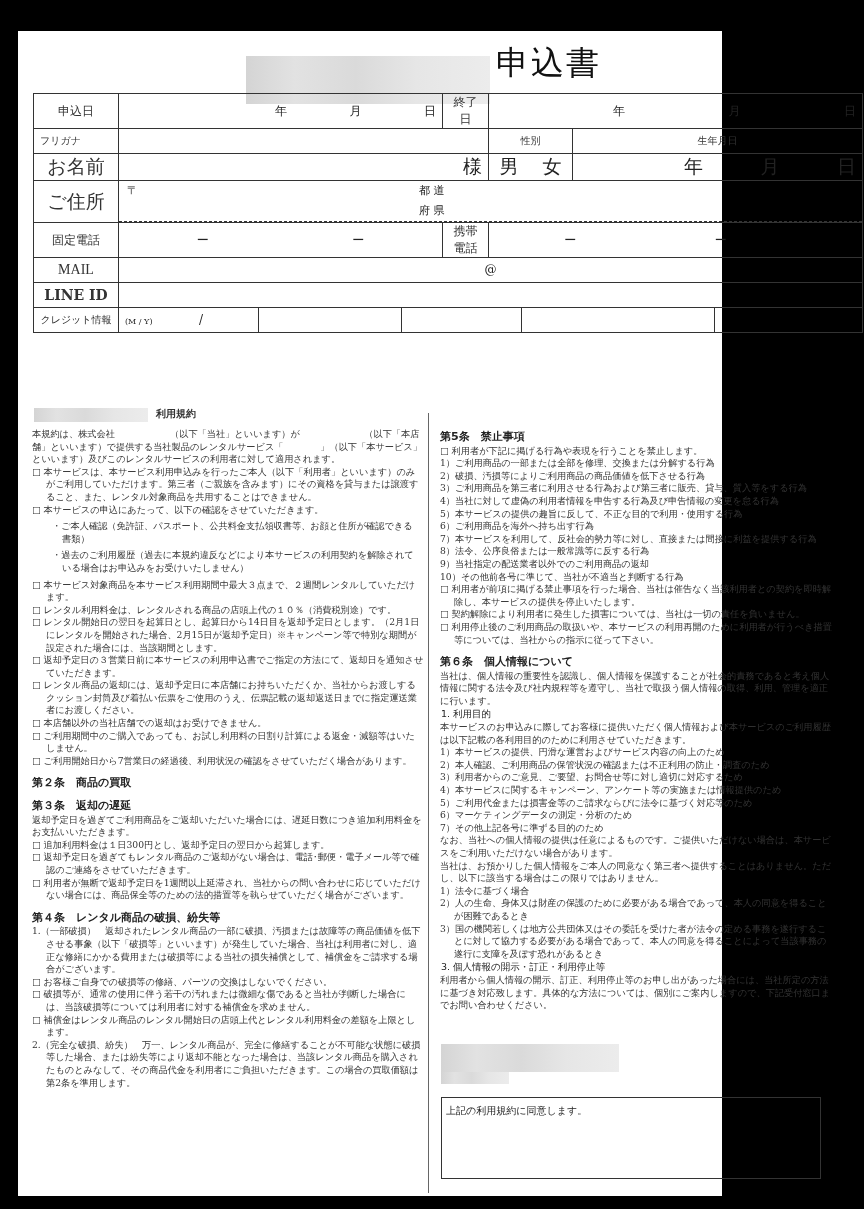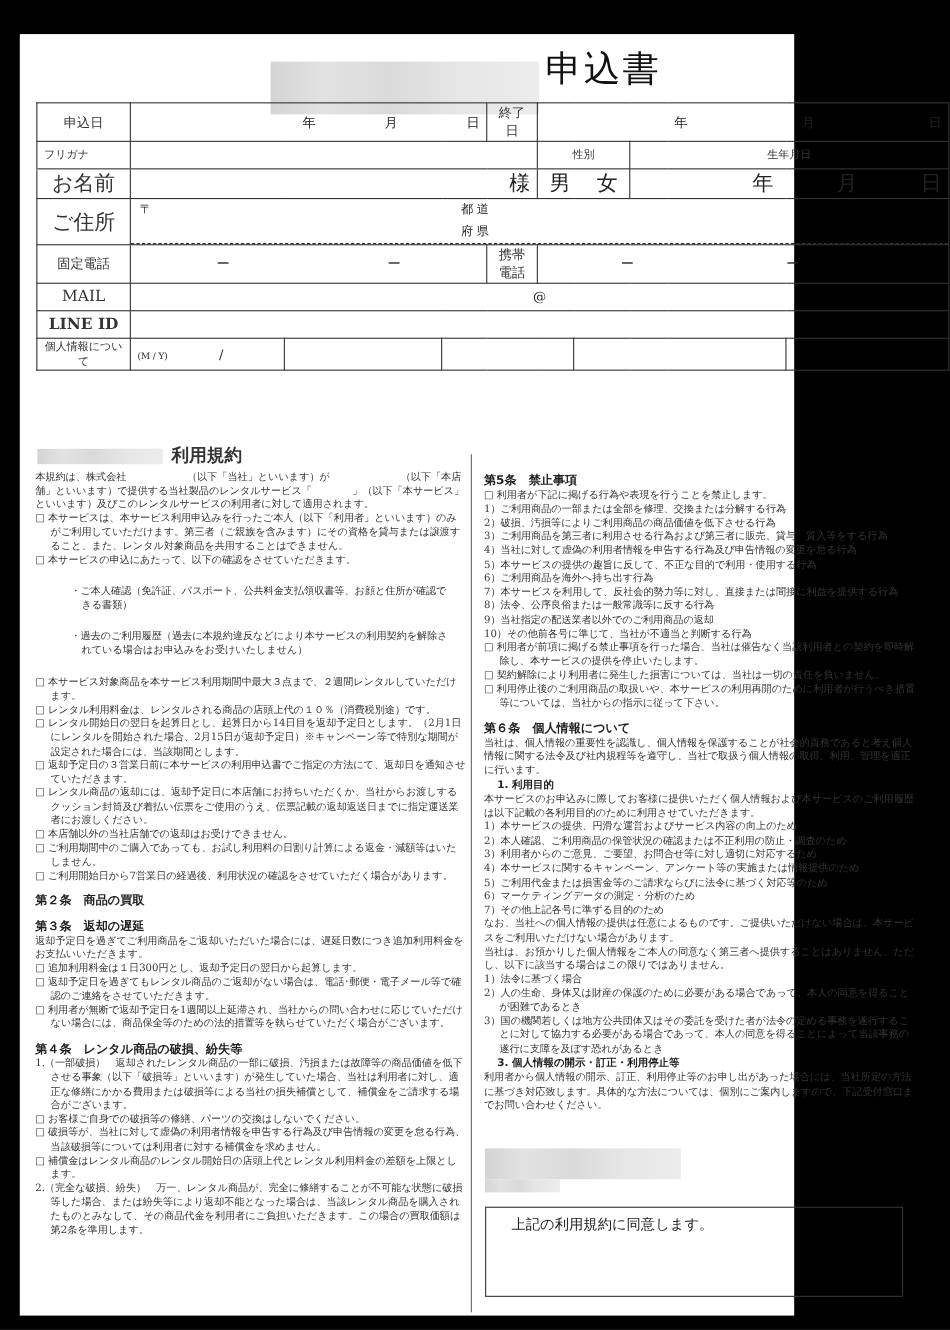--- a/index.html
+++ b/index.html
@@ -20,27 +20,27 @@
   .addr td { height:80px; }
   .phone td { height:32px; }
   .mail td, .line td { height:32px; }
   .credit td { height:30px; }
   .dash-bottom { border-bottom:1.5px dashed #333 !important; }
   .terms { position:absolute; top:377px; font-size:9.2px; line-height:12.6px; color:#333; }
   .terms.left { left:14px; width:392px; }
   .terms.right { left:422px; width:392px; }
   .col-divider { position:absolute; left:410px; top:382px; width:1px; height:780px; background:#666; }
   .h-terms { font-family:"DejaVu Sans","Liberation Sans",sans-serif; font-weight:bold; font-size:11px; margin:10px 0 1px; color:#222; }
-  .h-sub { font-family:"DejaVu Sans","Liberation Sans",sans-serif; font-weight:bold; font-size:9.5px; margin:1px 12px 0; color:#222; }
+  .h-sub { font-family:"DejaVu Sans","Liberation Sans",sans-serif; font-weight:normal; font-size:9.5px; margin:1px 1px 0; color:#222; }
   .p { margin:0; }
   .item { margin:0; padding-left:14px; text-indent:-14px; }
-  .sub { margin:16px; padding-left:26px; text-indent:-10px; }
+  .sub { margin:4px; padding-left:26px; text-indent:-10px; }
   .agree-box { position:absolute; left:423px; top:1066px; width:380px; height:82px; border:1.5px solid #333;
-               font-family:"DejaVu Sans","Liberation Sans",sans-serif; font-size:13px; padding:6px 23px; box-sizing:border-box; }
-  .terms-title { font-family:"DejaVu Sans","Liberation Sans",sans-serif; font-size:16px; font-weight:bold; }
+               font-family:"DejaVu Sans","Liberation Sans",sans-serif; font-size:10px; padding:6px 4px; box-sizing:border-box; }
+  .terms-title { font-family:"DejaVu Sans","Liberation Sans",sans-serif; font-size:10px; font-weight:bold; }
 </style>
 </head>
 <body>
 
 <div class="page">
 
   <div class="title-wrap">
     <div class="blur-block" style="left:228px;top:25px;width:244px;height:48px;"></div>
     <div class="title-text" style="top:10px;">申込書</div>
   </div>
@@ -126,33 +126,33 @@
       <td class="lbl">携帯電話</td>
       <td colspan="5">
         <div style="display:flex;justify-content:space-around;padding-right:60px;">
           <span>ー</span>
           <span>ー</span>
         </div>
       </td>
     </tr>
 
     <tr class="mail">
-      <td class="lbl" style="font-size:14px;">MAIL</td>
+      <td class="lbl" style="font-size:14px;font-family:Liberation Serif, serif;">MAIL</td>
       <td colspan="9" style="text-align:center;">
         <span>@</span>
       </td>
     </tr>
 
     <tr class="line">
       <td class="lbl" style="font-size:14px;font-weight:bold;">LINE ID</td>
       <td colspan="9"></td>
     </tr>
 
     <tr class="credit">
-      <td class="lbl" style="font-size:10px;padding:0 2px;">個人情報について</td>
+      <td class="lbl" style="font-size:10px;padding:0 2px;">クレジット情報</td>
       <td style="font-size:8px;">
         <span>(M / Y)</span>
         <span style="font-size:12px;margin-left:44px;">/</span>
       </td>
       <td></td>
       <td colspan="3"></td>
       <td colspan="3"></td>
       <td></td>
     </tr>
   </tbody>
@@ -184,21 +184,21 @@
 
     <div class="h-terms">第３条　返却の遅延</div>
     <p class="p">返却予定日を過ぎてご利用商品をご返却いただいた場合には、遅延日数につき追加利用料金をお支払いいただきます。</p>
     <p class="item">□ 追加利用料金は１日300円とし、返却予定日の翌日から起算します。</p>
     <p class="item">□ 返却予定日を過ぎてもレンタル商品のご返却がない場合は、電話･郵便・電子メール等で確認のご連絡をさせていただきます。</p>
     <p class="item">□ 利用者が無断で返却予定日を1週間以上延滞され、当社からの問い合わせに応じていただけない場合には、商品保全等のための法的措置等を執らせていただく場合がございます。</p>
 
     <div class="h-terms">第４条　レンタル商品の破損、紛失等</div>
     <p class="item">1.（一部破損）　返却されたレンタル商品の一部に破損、汚損または故障等の商品価値を低下させる事象（以下「破損等」といいます）が発生していた場合、当社は利用者に対し、適正な修繕にかかる費用または破損等による当社の損失補償として、補償金をご請求する場合がございます。</p>
     <p class="item">□ お客様ご自身での破損等の修繕、パーツの交換はしないでください。</p>
-    <p class="item">□ 破損等が、当社に対して虚偽の利用者情報を申告する行為及び申告情報の変更を怠る行為、当該破損等については利用者に対する補償金を求めません。</p>
+    <p class="item">□ 破損等が、通常の使用に伴う若干の汚れまたは微細な傷であると当社が判断した場合には、当該破損等については利用者に対する補償金を求めません。</p>
     <p class="item">□ 補償金はレンタル商品のレンタル開始日の店頭上代とレンタル利用料金の差額を上限とします。</p>
     <p class="item">2.（完全な破損、紛失）　万一、レンタル商品が、完全に修繕することが不可能な状態に破損等した場合、または紛失等により返却不能となった場合は、当該レンタル商品を購入されたものとみなして、その商品代金を利用者にご負担いただきます。この場合の買取価額は第2条を準用します。</p>
   </div>
 
   <div class="terms right" style="top:398px;">
     <div class="h-terms" style="margin-top:2px;">第5条　禁止事項</div>
     <p class="item">□ 利用者が下記に掲げる行為や表現を行うことを禁止します。</p>
     <p class="item">1）ご利用商品の一部または全部を修理、交換または分解する行為</p>
     <p class="item">2）破損、汚損等によりご利用商品の商品価値を低下させる行為</p>
     <p class="item">3）ご利用商品を第三者に利用させる行為および第三者に販売、貸与、質入等をする行為</p>

